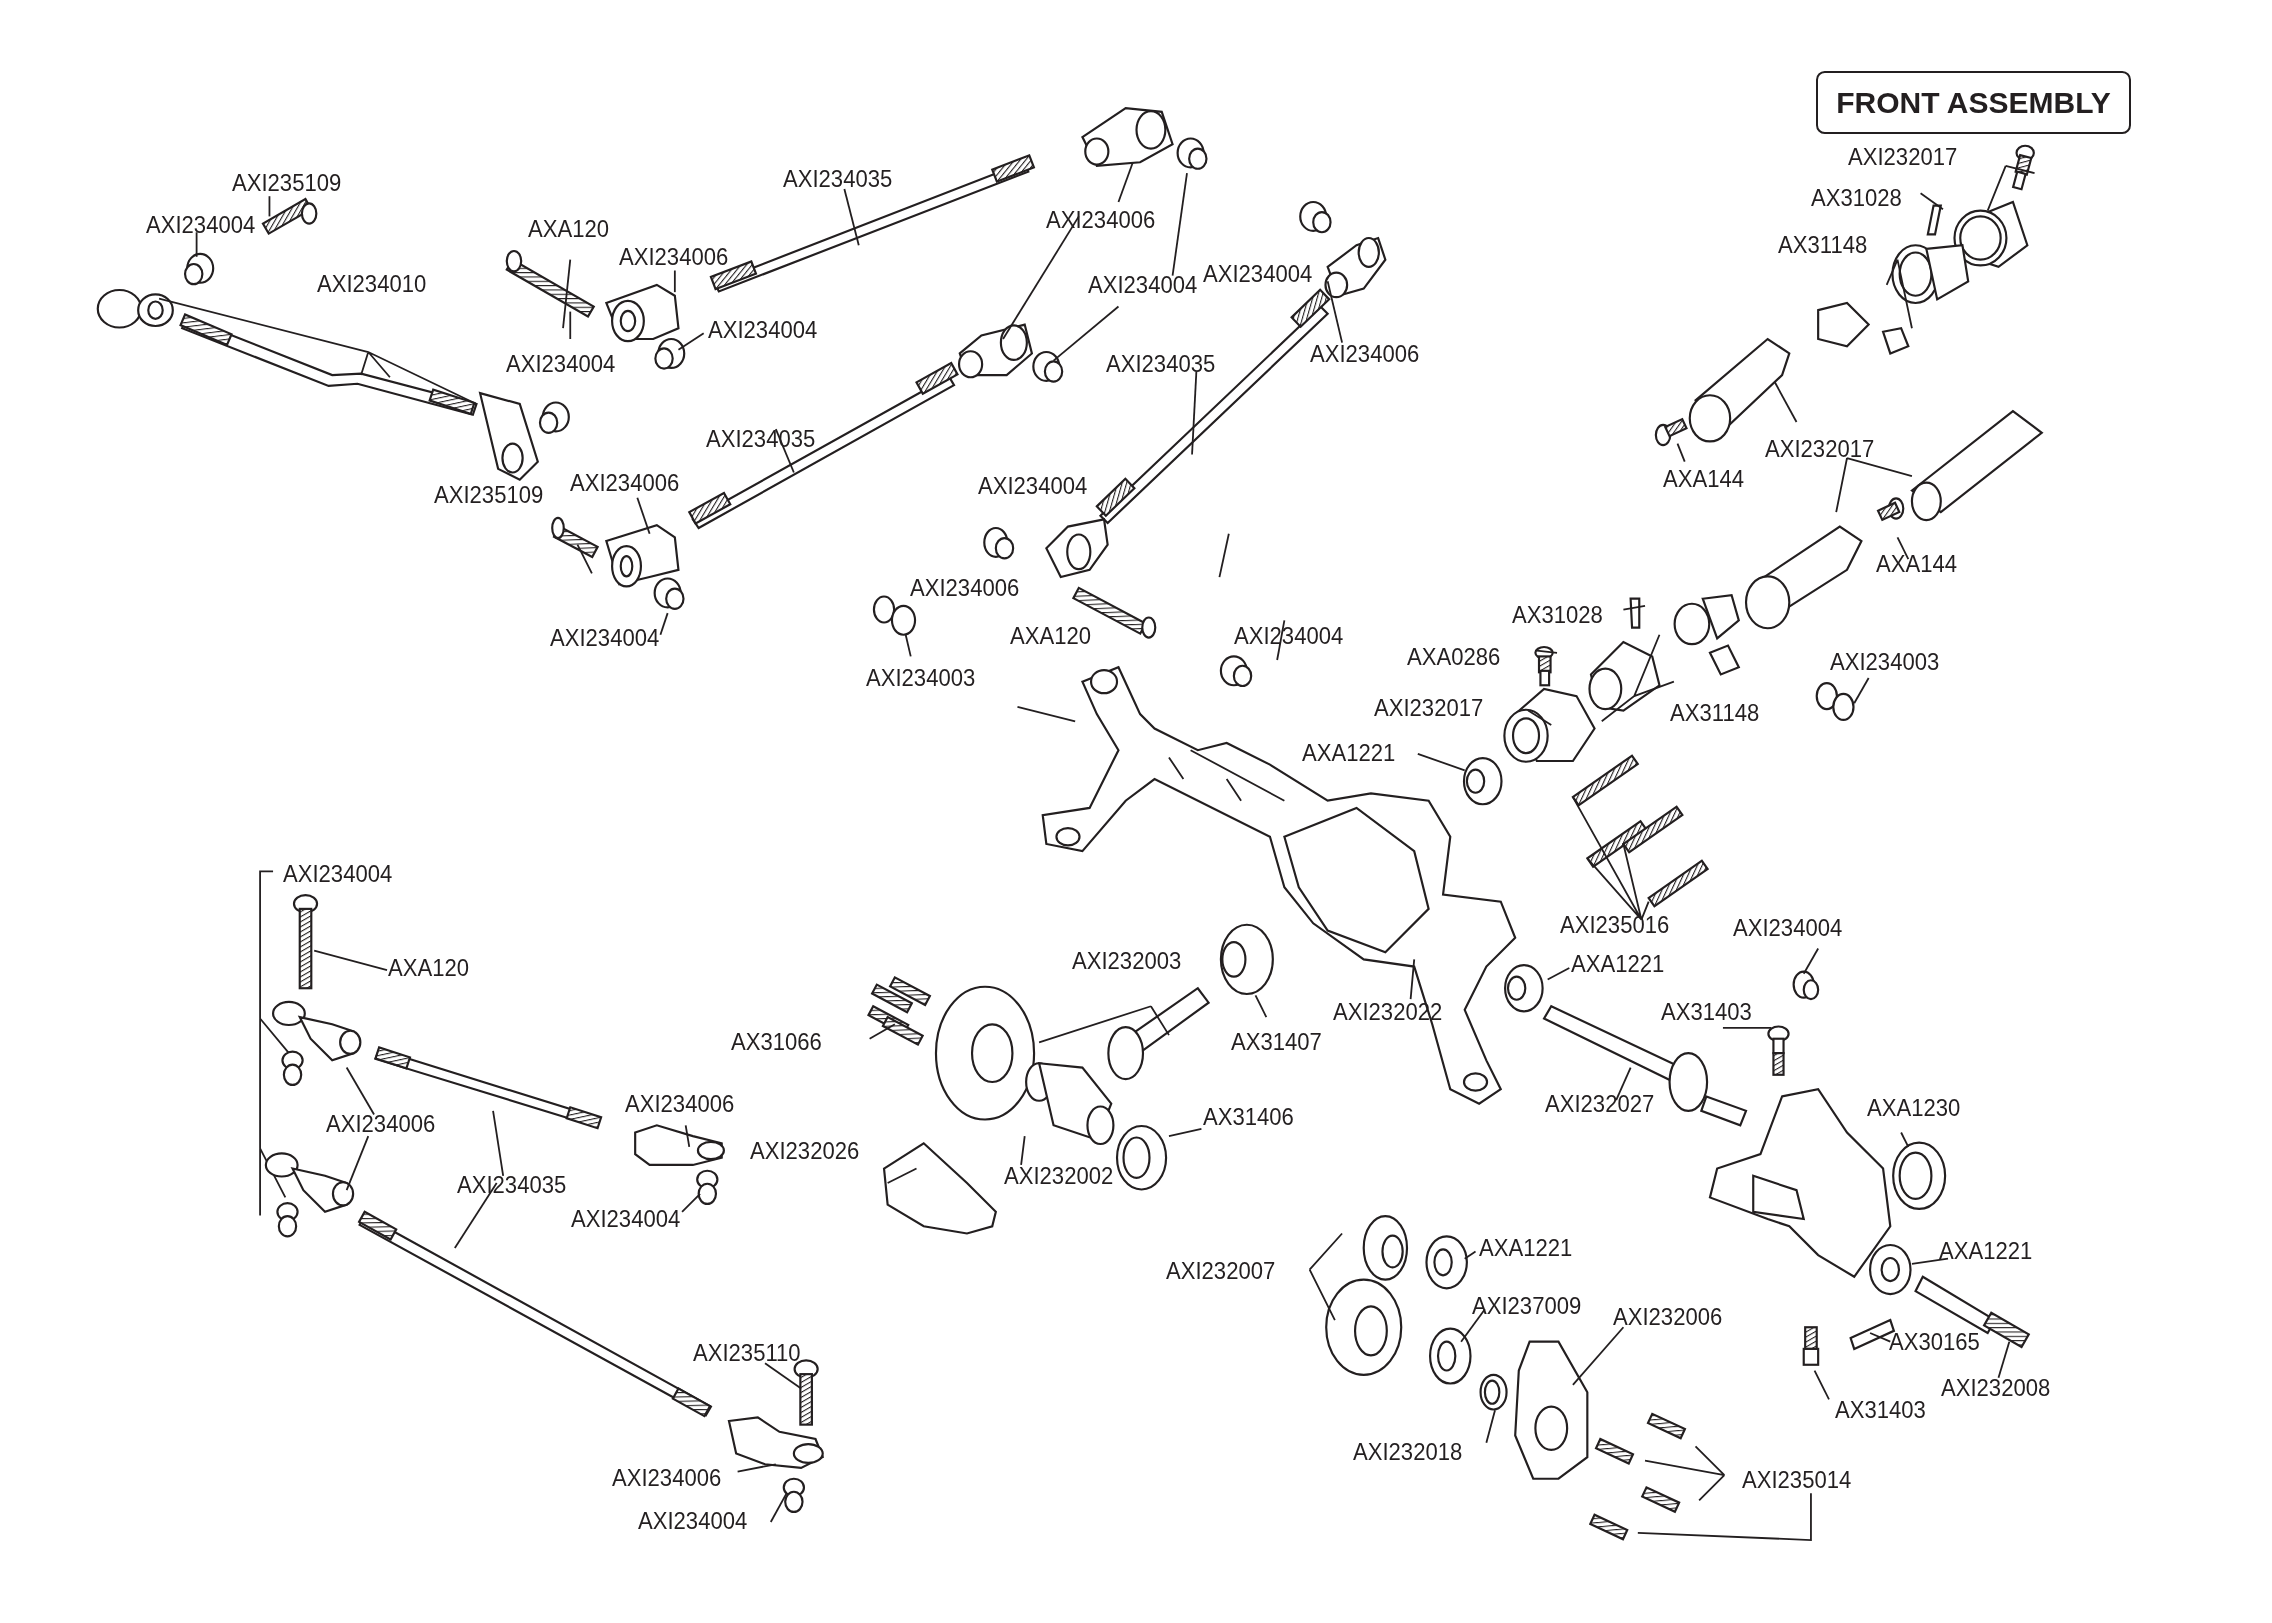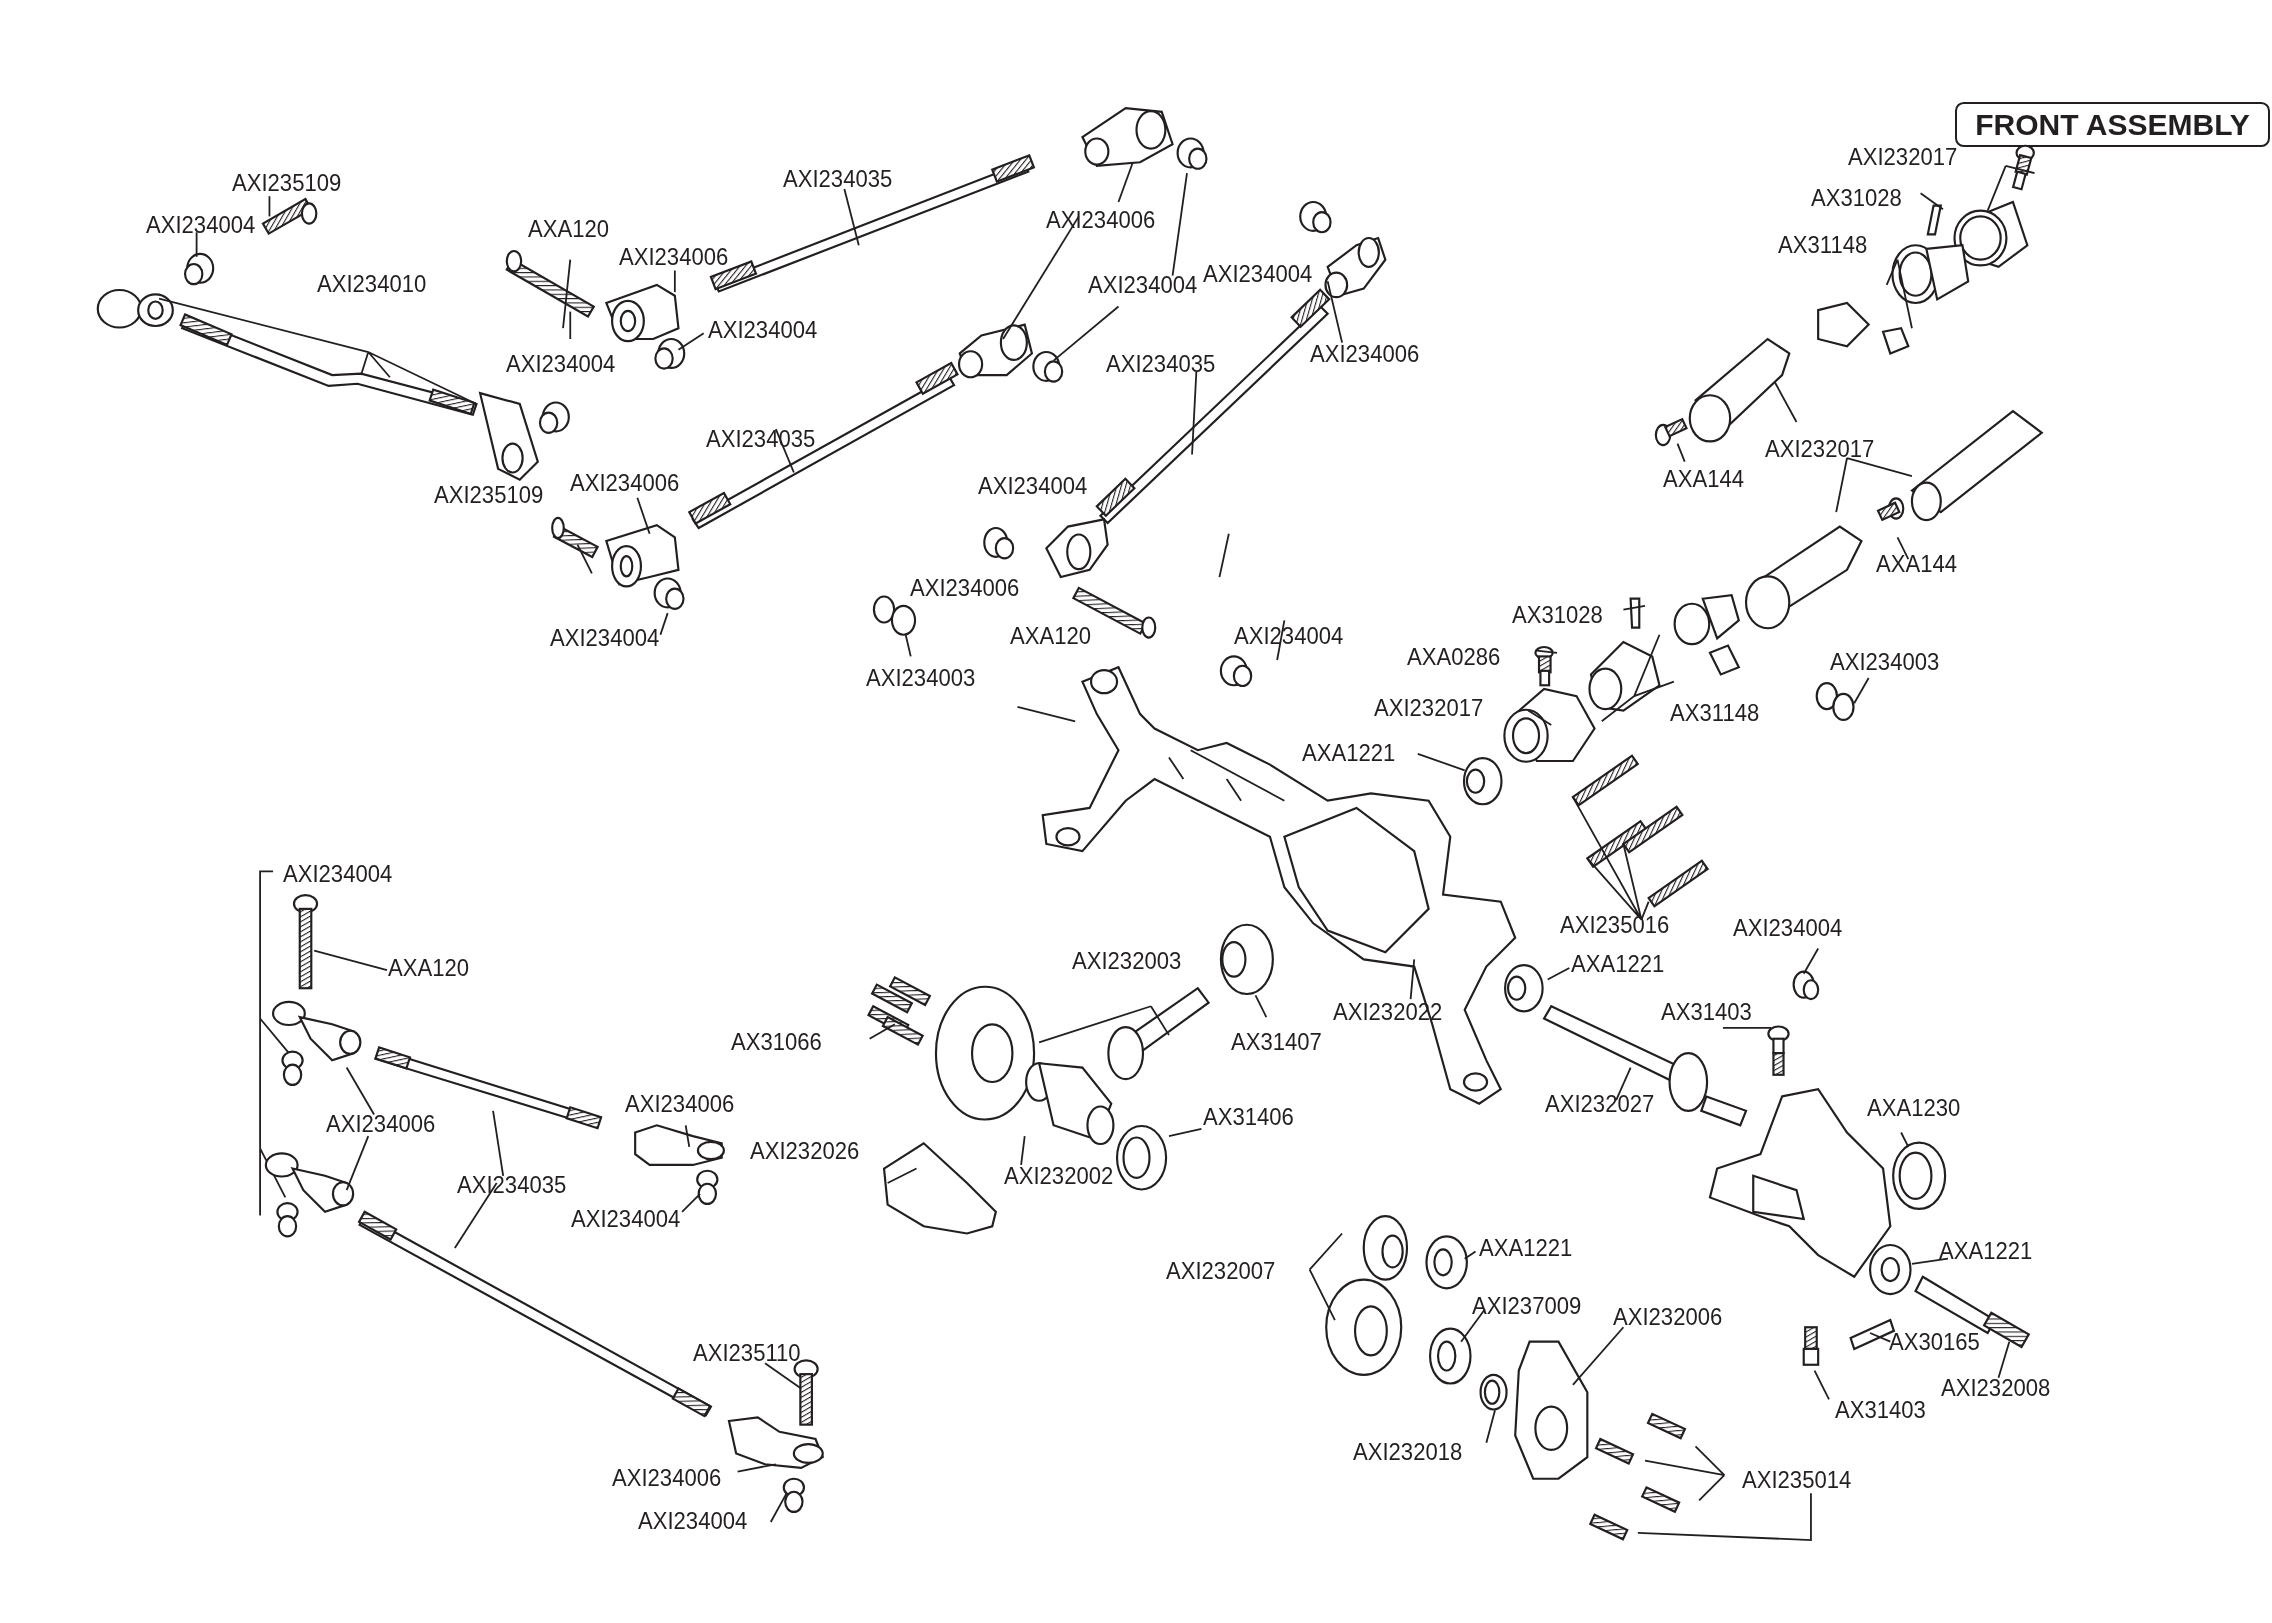--- a/index.html
+++ b/index.html
@@ -4,23 +4,23 @@
 <style>
   html, body { margin:0; padding:0; background:#ffffff; }
   body { width:2273px; height:1623px; position:relative; overflow:hidden;
          font-family:"Liberation Sans", sans-serif; color:#231f20; }
   #stage { position:absolute; left:0; top:0; width:2273px; height:1623px; }
   .lbl { position:absolute; font-family:"Liberation Sans", sans-serif; font-size:24px;
          line-height:26px; white-space:nowrap; color:#231f20; transform:scaleX(0.92); transform-origin:left top; }
   #logo { position:absolute; left:81px; top:68px; width:447px; height:101px; }
   #logo-word { position:absolute; left:209px; top:1.4px; font-family:"DejaVu Sans", sans-serif;
                font-size:108px; font-weight:bold; color:#54595c; letter-spacing:-2.9px; line-height:101px; }
-  #title-box { position:absolute; left:1955px; top:71px; width:315px; height:45px; border:2.2px solid #231f20;
+  #title-box { position:absolute; left:1816px; top:71px; width:315px; height:63px; border:2.2px solid #231f20;
                border-radius:8.7px; box-sizing:border-box; display:flex; align-items:center; justify-content:center;
-               font-weight:bold; font-size:30px;margin-top:31px; }
+               font-weight:bold; font-size:30px; }
   #footer { position:absolute; left:84px; top:1517px; width:530px; height:36px; background:#231f20; border-radius:7.2px;
             color:#fff; font-weight:bold; font-size:18px; display:flex; align-items:center; justify-content:center; }
   svg.parts { position:absolute; left:0; top:0; }
   svg.parts .p { fill:#fff; stroke:#231f20; stroke-width:3; }
   svg.parts .thr { fill:url(#thread); stroke:#231f20; stroke-width:3; }
   svg.parts .leader { stroke:#231f20; stroke-width:2.5; fill:none; }
 </style>
 </head>
 <body>
 

